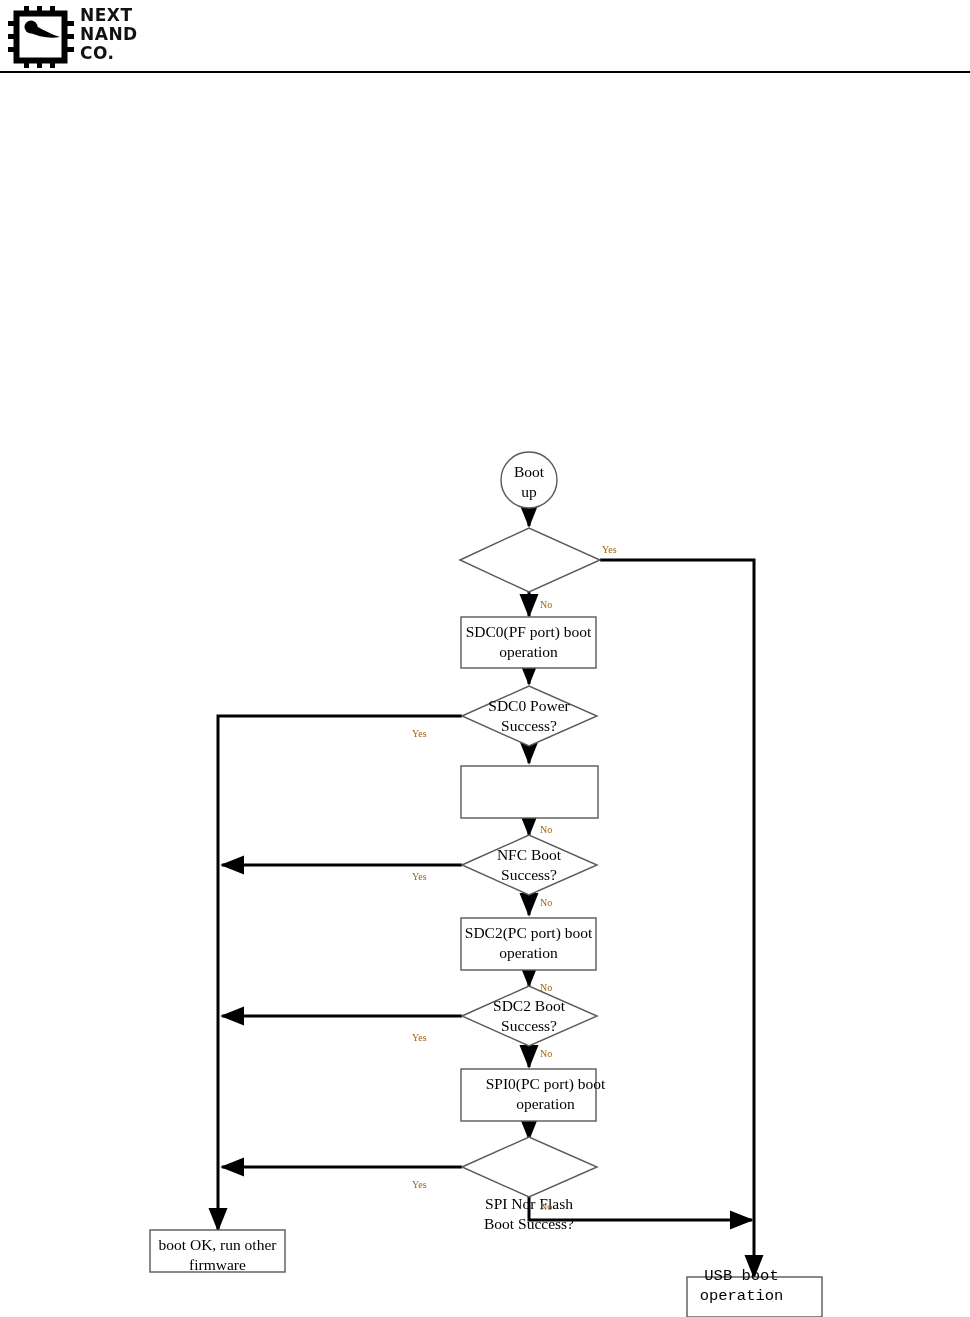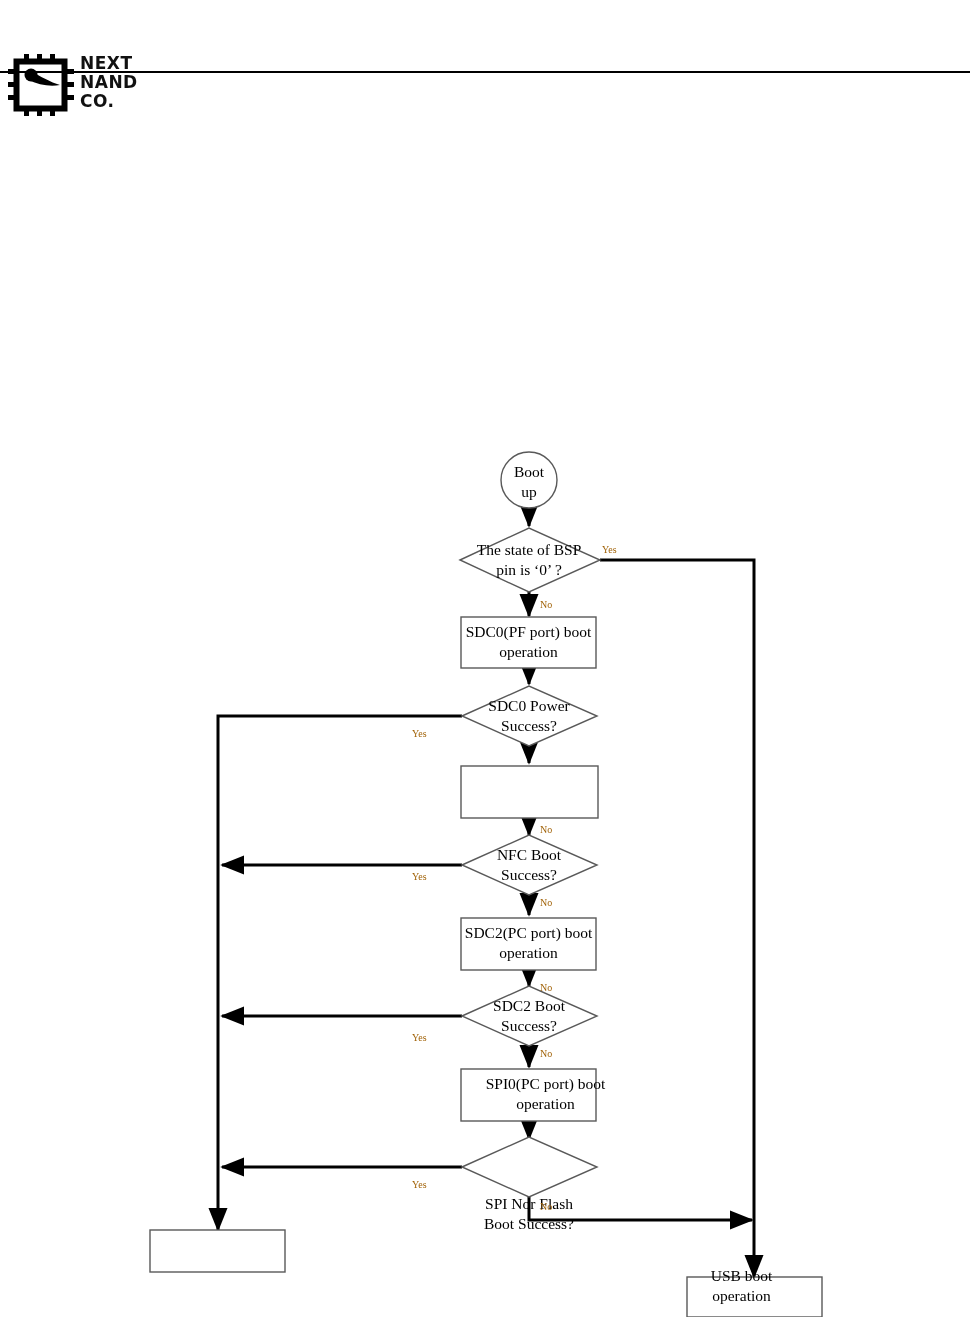--- a/index.html
+++ b/index.html
@@ -22,21 +22,21 @@
   
   #header {
     position: absolute;
     left: 0; top: 0;
     width: 970px;
     height: 74px;
   }
   #logo-block {
     position: absolute;
     left: 8px; top: 4px;
-    width: 200px; height: 64px; margin-top: 48px;
+    width: 200px; height: 64px;
   }
   #chip-icon {
     position: absolute;
     left: 0px; top: 2px;
     width: 66px; height: 62px;
   }
   #logo-wordmark {
     position: absolute;
     left: 72px; top: 2px;
     width: 120px;
@@ -186,22 +186,20 @@
         <rect x="461" y="918" width="135" height="52"></rect>
         <rect x="461" y="1069" width="135" height="52"></rect>
         <rect x="150" y="1230" width="135" height="42"></rect>
         <rect x="687" y="1277" width="135" height="40"></rect>
       </g>
     </svg>
 
     <div class="node-label" style="left:489px; top:462px; width:80px;">Boot
 up</div>
 
-    <div class="node-label" style="left:454px; top:540px; width:150px;">The state of BSP
-pin is  ‘0’  ?</div>
 
     <div class="node-label" style="left:461px; top:622px; width:135px;">SDC0(PF port) boot
 operation</div>
 
     <div class="node-label" style="left:459px; top:696px; width:140px;">SDC0 Power
 Success?</div>
 
 
     <div class="node-label" style="left:459px; top:845px; width:140px;">NFC Boot
 Success?</div>
@@ -211,22 +209,24 @@
 
     <div class="node-label" style="left:459px; top:996px; width:140px;">SDC2 Boot
 Success?</div>
 
     <div class="node-label" style="left:476px; top:1074px; width:139px;">SPI0(PC port) boot
 operation</div>
 
     <div class="node-label" style="left:459px; top:1147px; width:140px;margin-top:47px;">SPI Nor Flash
 Boot Success?</div>
 
-
-    <div class="node-label" style="left:687px; top:1266px; width:109px;">USB boot operation</div>
+    <div class="node-label" style="left:150px; top:1235px; width:135px;">boot OK, run other
+firmware</div>
+
+    <div class="node-label" style="left:687px; top:1266px; width:109px;font-family:Liberation Mono, monospace;">USB boot operation</div>
 
     <div class="edge-label" style="left:602px; top:541px;">Yes</div>
 
     <div class="edge-label" style="left:540px; top:596px;">No</div>
 
     <div class="edge-label" style="left:412px; top:725px;">Yes</div>
 
     <div class="edge-label" style="left:540px; top:821px;">No</div>
 
     <div class="edge-label" style="left:412px; top:868px;">Yes</div>

